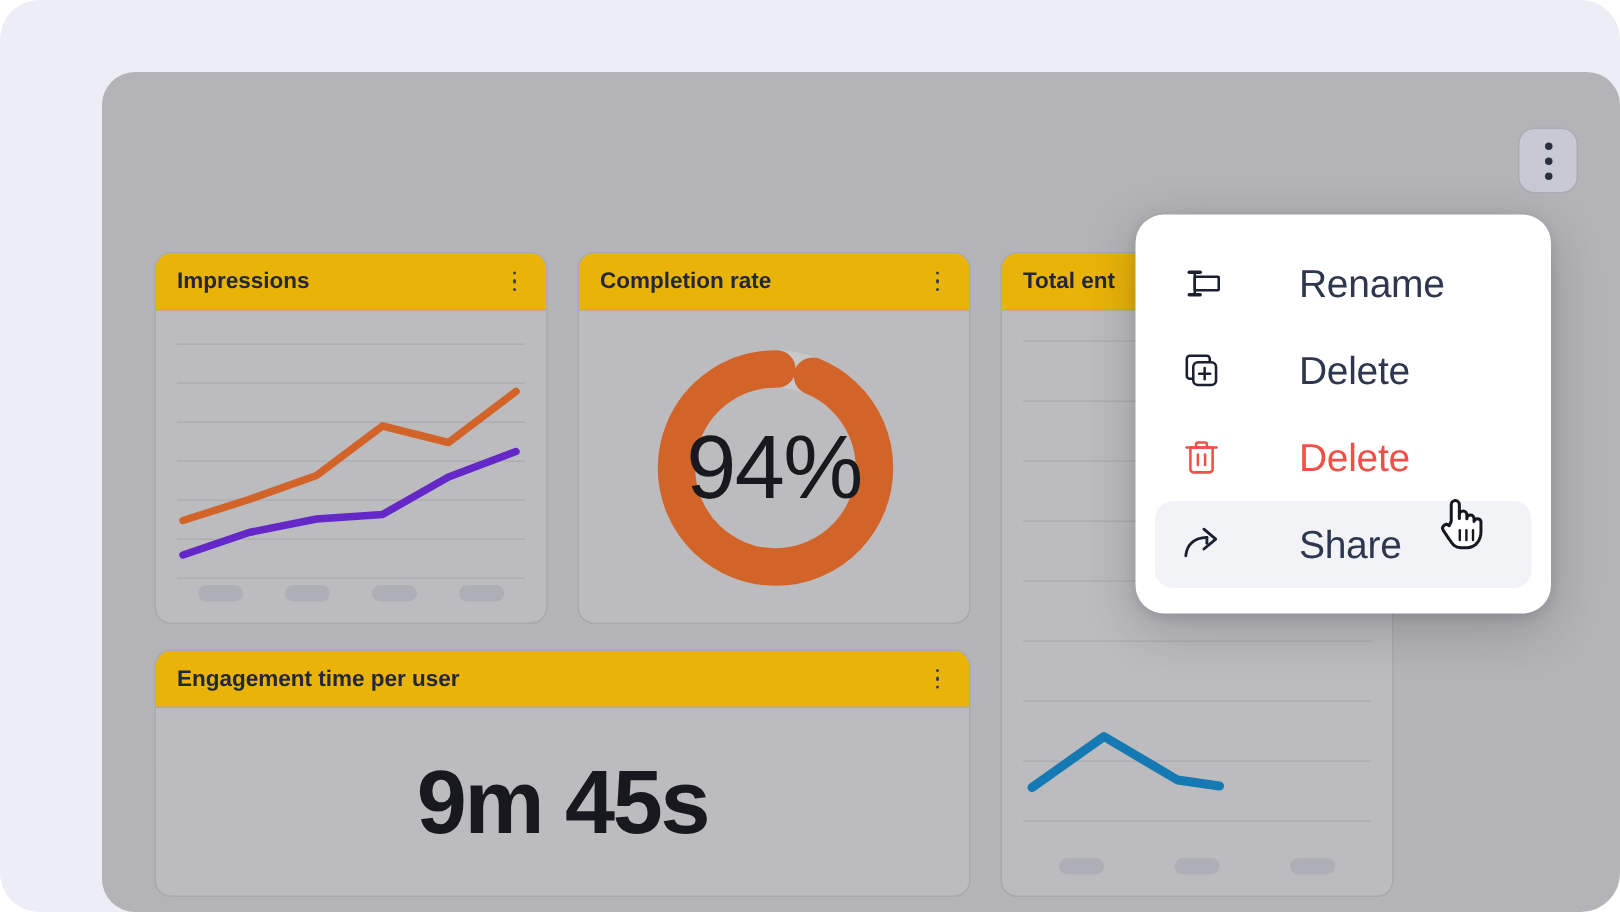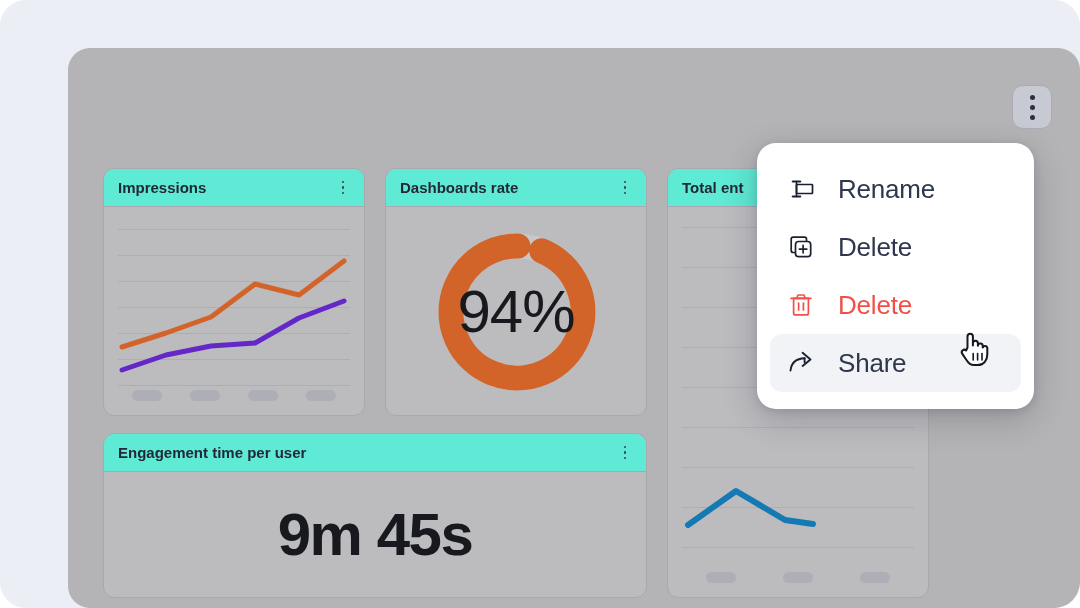--- a/index.html
+++ b/index.html
@@ -68,21 +68,21 @@
   
   .card {
     position: absolute;
     background: #bcbcbf;
     border: 1px solid #a9a9ad;
     border-radius: 11px;
     overflow: hidden;
   }
   .card-head {
     height: 38px;
-    background: #5eead4;
+    background: #eab308;
     border-bottom: 1px solid #a9a9ad;
     display: flex;
     align-items: center;
     padding: 0 14px;
   }
   .card-title {
     font-size: 15px;
     font-weight: bold;
     color: #232838;
     white-space: nowrap;
@@ -152,21 +152,21 @@
     align-items: center;
     gap: 22px;
     height: 58px;
     padding: 0 16px;
     border-radius: 12px;
     cursor: pointer;
   }
   .menu-item.active { background: #f1f3f6; }
   .menu-icon { width: 30px; height: 30px; flex: 0 0 30px;
                display: flex; align-items: center; justify-content: center; }
-  .menu-label { font-size: 26px; color: #2e374e; letter-spacing: -0.2px; }
+  .menu-label { font-size: 26px; color: #2e374e; letter-spacing: -0.2px; margin-left: 28px; }
   .menu-item.danger .menu-label { color: #f15049; }
 
   #cursor { position: absolute; left: 957px; top: 327px; z-index: 30; pointer-events: none; }
 </style>
 </head>
 <body>
 
 <div id="app">
 
   <div id="panel">
@@ -205,21 +205,21 @@
           <span class="chip"></span>
           <span class="chip"></span>
           <span class="chip"></span>
           <span class="chip"></span>
         </div>
       </div>
     </div>
 
     <div class="card" id="card-completion">
       <div class="card-head">
-        <div class="card-title">Dashboards rate</div>
+        <div class="card-title">Completion rate</div>
         <div class="card-kebab">
           <i></i>
           <i></i>
           <i></i>
         </div>
       </div>
       <div class="card-body">
         <svg width="262" height="210" viewBox="0 0 262 210" style="position:absolute;left:0;top:0">
           <circle cx="131" cy="105" r="66" fill="none" stroke="#c8c8ca" stroke-width="25"></circle>
           <circle cx="131" cy="105" r="66" fill="none" stroke="#d2642a" stroke-width="25" stroke-linecap="round" stroke-dasharray="389.6 414.7" stroke-dashoffset="0" transform="rotate(-68 131 105)"></circle>

